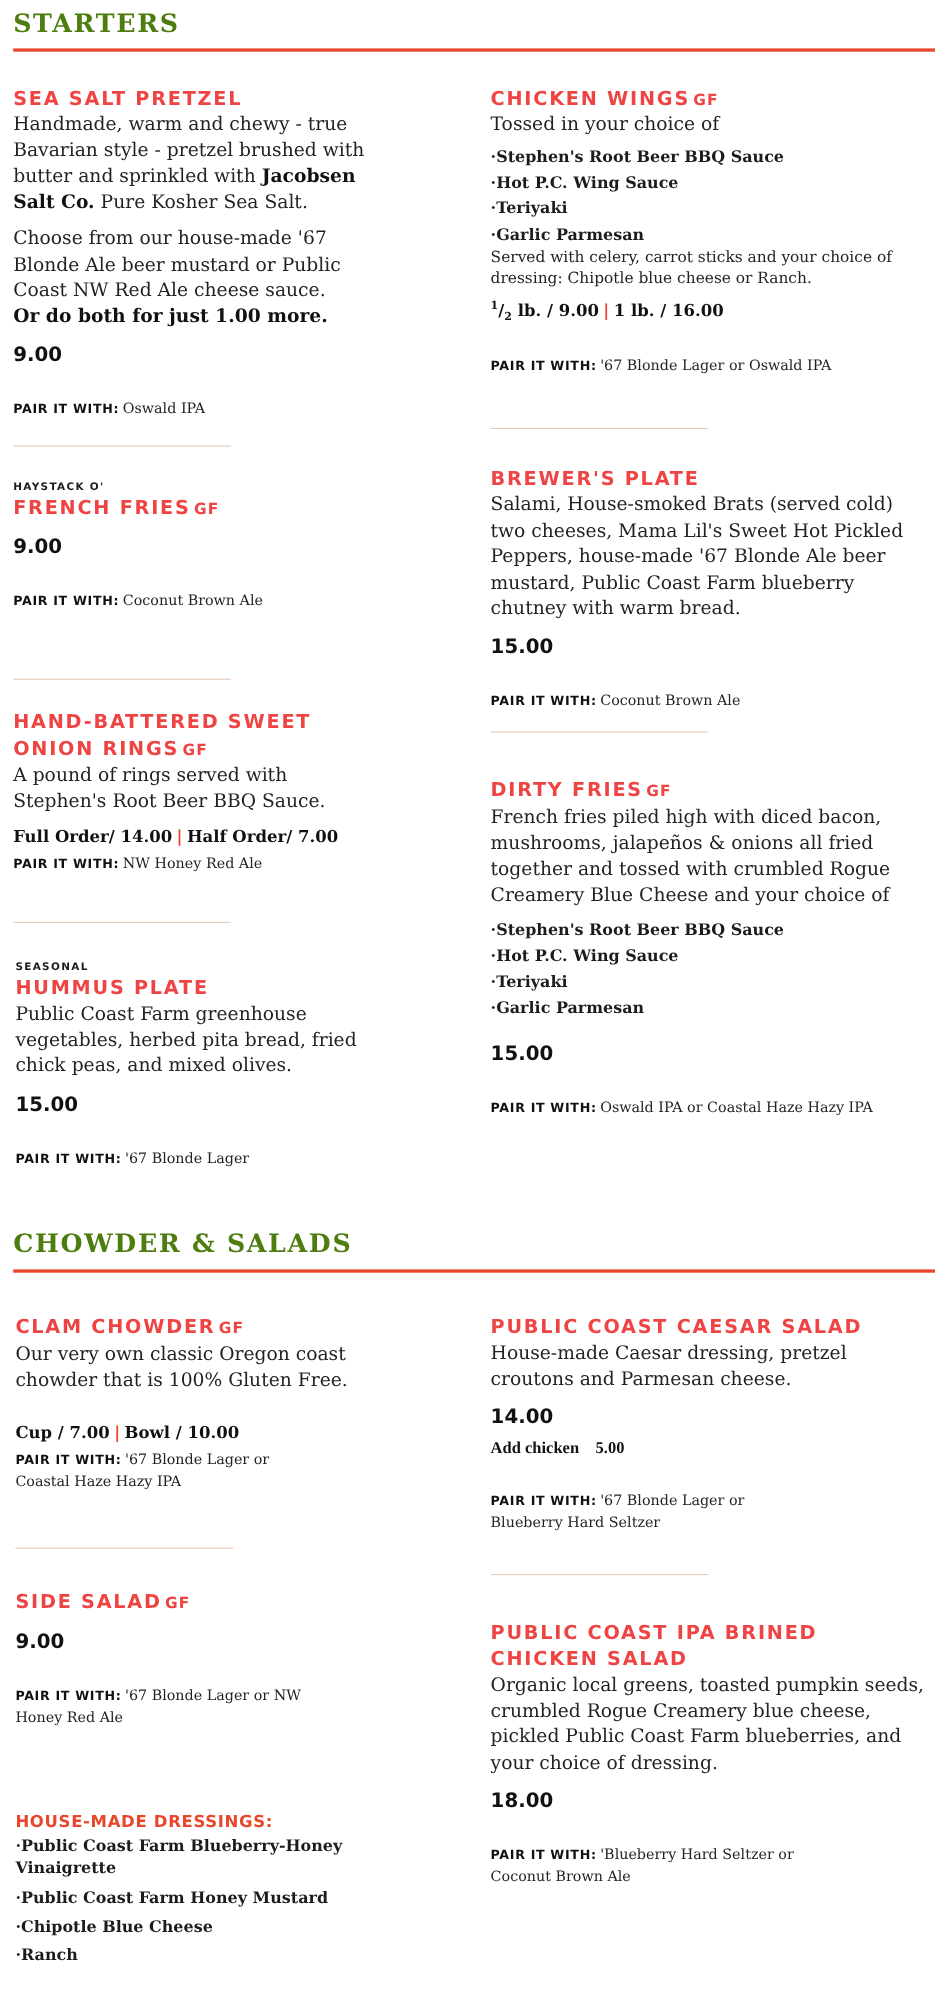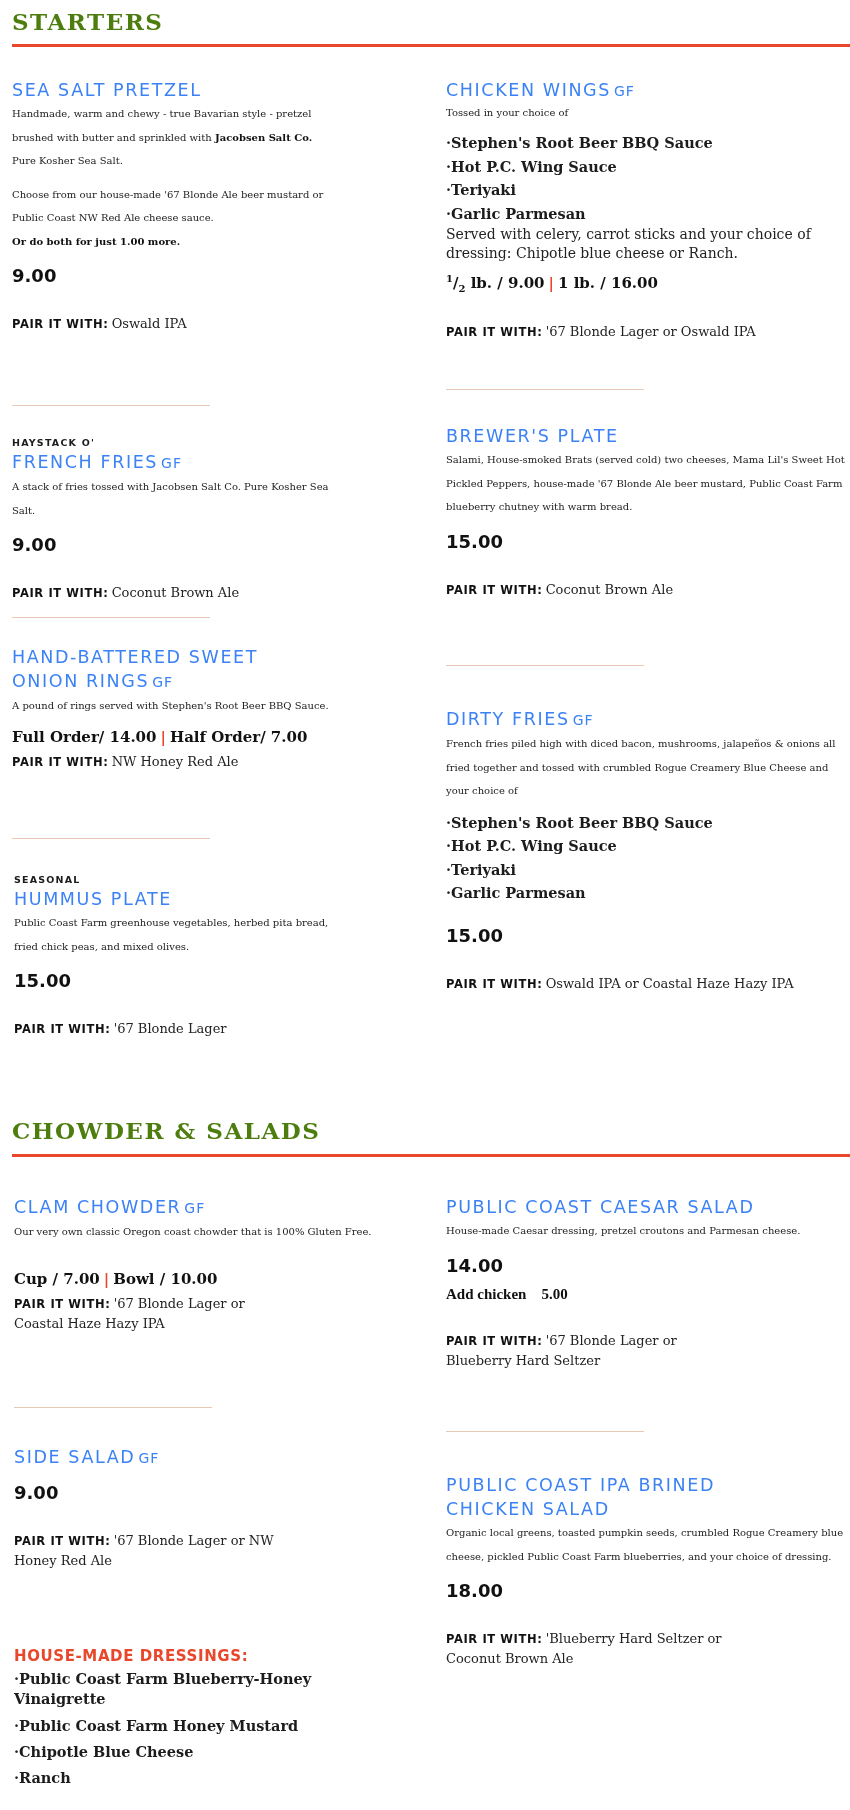--- a/index.html
+++ b/index.html
@@ -1,23 +1,23 @@
 <!DOCTYPE html>
 <html><head>
 <meta charset="utf-8">
 <style>
   html,body{margin:0;padding:0;background:#fff;}
   body{width:850px;height:1810px;position:relative;overflow:hidden;color:#1c1c1c;}
   .section-title{position:absolute;left:12px;font-family:"DejaVu Serif",serif;font-weight:bold;color:#4d7c0f;font-size:23px;letter-spacing:1.5px;margin:0;}
   .section-rule{position:absolute;left:12px;right:0;height:3px;background:#e8472b;}
   .item{position:absolute;width:400px;}
   .pre{font-family:"DejaVu Sans",sans-serif;font-weight:bold;font-size:9.5px;letter-spacing:1.2px;margin-bottom:2px;}
-  .name{font-family:"DejaVu Sans",sans-serif;font-weight:normal;font-size:17.5px;letter-spacing:1.6px;line-height:24px;color:#3b82f6;}
+  .name{font-family:"DejaVu Sans",sans-serif;font-weight:bold;font-size:17.5px;letter-spacing:1.6px;line-height:24px;color:#ef4444;}
   .gf{font-size:14px;letter-spacing:1px;margin-left:3px;}
-  .desc{font-family:"DejaVu Serif",serif;font-size:10px;line-height:23.5px;color:#222;}
+  .desc{font-family:"DejaVu Serif",serif;font-size:17px;line-height:23.5px;color:#222;}
   .desc b{color:#111;}
   .opts{font-family:"DejaVu Serif",serif;font-weight:bold;font-size:14.5px;line-height:23.5px;margin:8px 0 0 0;}
   .price{font-family:"DejaVu Sans",sans-serif;font-size:18px;font-weight:bold;margin-top:12px;color:#111;}
   .price-serif{font-family:"DejaVu Serif",serif;font-size:15px;font-weight:bold;margin-top:10px;color:#111;}
   .bar{color:#e8472b;font-weight:bold;margin:0 4px;}
   .pair{font-size:13px;margin-top:28px;line-height:19px;color:#222;}
   .pair-label{font-family:"DejaVu Sans",sans-serif;font-weight:bold;font-size:11.5px;letter-spacing:.6px;color:#111;}
   .pair-val{font-family:"DejaVu Serif",serif;font-size:13px;}
   .divider{position:absolute;width:198px;height:1px;background:#e8c9b6;}
   .dress-title{font-family:"DejaVu Sans",sans-serif;font-weight:bold;font-size:15px;letter-spacing:.6px;color:#e8472b;}
@@ -36,21 +36,20 @@
   <div class="desc"><span>Handmade, warm and chewy - true Bavarian style - pretzel brushed with butter and sprinkled with </span><b>Jacobsen Salt Co.</b><span> Pure Kosher Sea Salt.</span></div>
   <div class="desc" style="margin-top:10px;"><span>Choose from our house-made '67 Blonde Ale beer mustard or Public Coast NW Red Ale cheese sauce.</span><br><b>Or do both for just 1.00 more.</b></div>
   <div class="price">9.00</div>
   <div class="pair"><span class="pair-label">PAIR IT WITH:</span> <span class="pair-val">Oswald IPA</span></div>
 </div>
 <div class="divider" style="left:12px;top:405px;"></div>
 
 <div class="item" style="left:12px;top:437px;width:320px;">
   <div class="pre">HAYSTACK O'</div>
   <div class="name"><span>FRENCH FRIES</span><span class="gf">GF</span></div>
-  <div class="desc">A stack of fries tossed with Jacobsen Salt Co. Pure Kosher Sea Salt.</div>
   <div class="price">9.00</div>
   <div class="pair"><span class="pair-label">PAIR IT WITH:</span> <span class="pair-val">Coconut Brown Ale</span></div>
 </div>
 <div class="divider" style="left:12px;top:617px;"></div>
 
 <div class="item" style="left:12px;top:645px;width:330px;">
   <div class="name"><span>HAND-BATTERED SWEET</span><br><span>ONION RINGS</span><span class="gf">GF</span></div>
   <div class="desc">A pound of rings served with Stephen's Root Beer BBQ Sauce.</div>
   <div class="price-serif"><span>Full Order/ 14.00</span><span class="bar">|</span><span>Half Order/  7.00</span></div>
   <div class="pair" style="margin-top:6px;"><span class="pair-label">PAIR IT WITH:</span> <span class="pair-val">NW Honey Red Ale</span></div>

